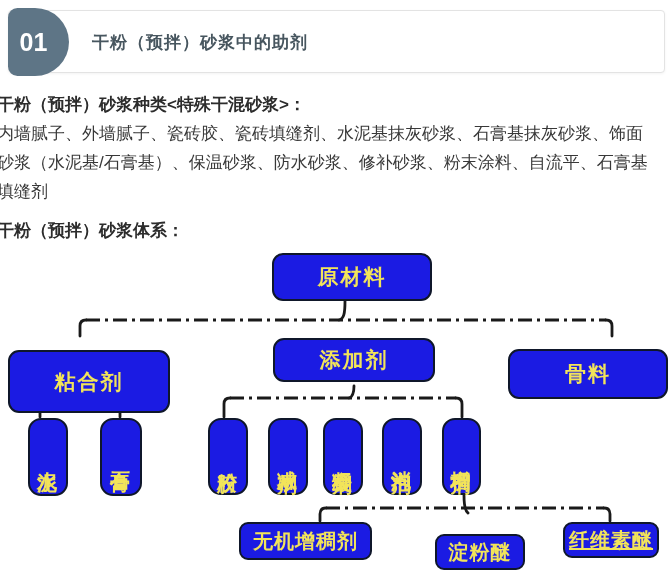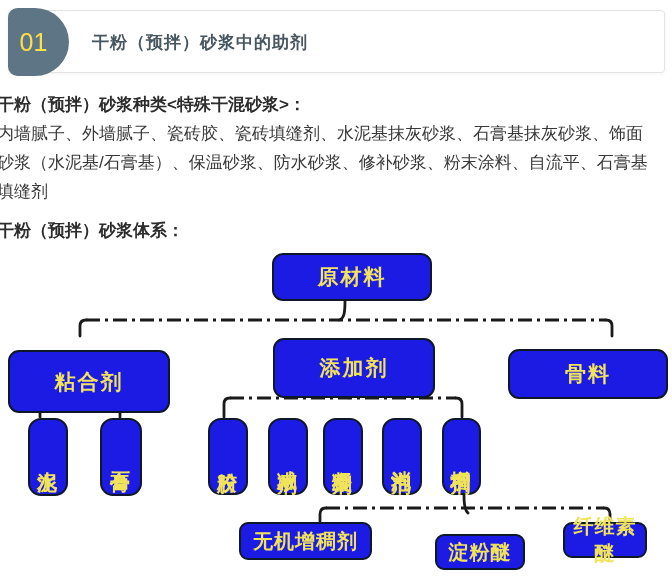--- a/index.html
+++ b/index.html
@@ -15,22 +15,22 @@
     left: 8px; top: 10px; width: 655px; height: 61px;
     background: #ffffff;
     border: 1px solid #e3e3e3;
     border-radius: 4px;
     box-shadow: 0 1px 3px rgba(0,0,0,0.05);
   }
   #header-badge {
     left: 8px; top: 8px; width: 61px; height: 68px;
     background: var(--badge-bg);
     border-radius: 10px 36px 36px 10px;
-    color: #fde047;
-    font-size: 25px; font-weight: normal;
+    color: #ffffff;
+    font-size: 25px; font-weight: bold;
     display: flex; align-items: center; justify-content: center;
     padding-right: 10px; box-sizing: border-box;
     z-index: 3;
   }
   #header-title {
     left: 80px; top: 31px;
     color: var(--title-color);
     font-size: 17px; font-weight: bold;
     letter-spacing: 1px;
     white-space: nowrap;
@@ -121,28 +121,28 @@
       <path d="M462 172 V159 Q462 153 456 153"></path>
       <path d="M464 250 C464 260 465 266 468 268"></path>
       <path d="M320 276 V269 Q320 263 326 263"></path>
       <path d="M610 276 V269 Q610 263 604 263"></path>
     </g>
   </svg>
 
   <div class="dbox hbox" style="left:272px; top:8px;  width:160px; height:48px;">原材料</div>
 
   <div class="dbox hbox" style="left:8px;   top:105px; width:162px; height:63px;">粘合剂</div>
-  <div class="dbox hbox" style="left:273px; top:93px; width:162px; height:60px;">添加剂</div>
+  <div class="dbox hbox" style="left:273px; top:93px; width:162px; height:44px;">添加剂</div>
   <div class="dbox hbox" style="left:508px; top:104px; width:160px; height:50px;">骨料</div>
 
   <div class="dbox vbox" style="left:28px;  top:173px; width:40px; height:78px;">水泥</div>
   <div class="dbox vbox" style="left:100px; top:173px; width:42px; height:78px;">石膏</div>
 
   <div class="dbox vbox" style="left:208px; top:173px; width:40px; height:77px;">胶粉</div>
   <div class="dbox vbox" style="left:268px; top:173px; width:40px; height:77px;">减水剂</div>
   <div class="dbox vbox" style="left:323px; top:173px; width:40px; height:77px;">缓凝剂</div>
   <div class="dbox vbox" style="left:382px; top:173px; width:40px; height:77px;">消泡剂</div>
   <div class="dbox vbox" style="left:442px; top:173px; width:39px; height:77px;">增稠剂</div>
 
   <div class="dbox bbox" style="left:239px; top:277px; width:133px; height:38px;">无机增稠剂</div>
   <div class="dbox bbox" style="left:435px; top:277px; width:90px; height:36px;margin-top:12px;">淀粉醚</div>
-  <div class="dbox bbox" style="left:563px; top:277px; width:84px; height:36px;">纤维素醚</div>
+  <div class="dbox bbox" style="left:563px; top:277px; width:96px; height:36px;text-decoration:underline;">纤维素醚</div>
 </div>
 
 </body></html>

